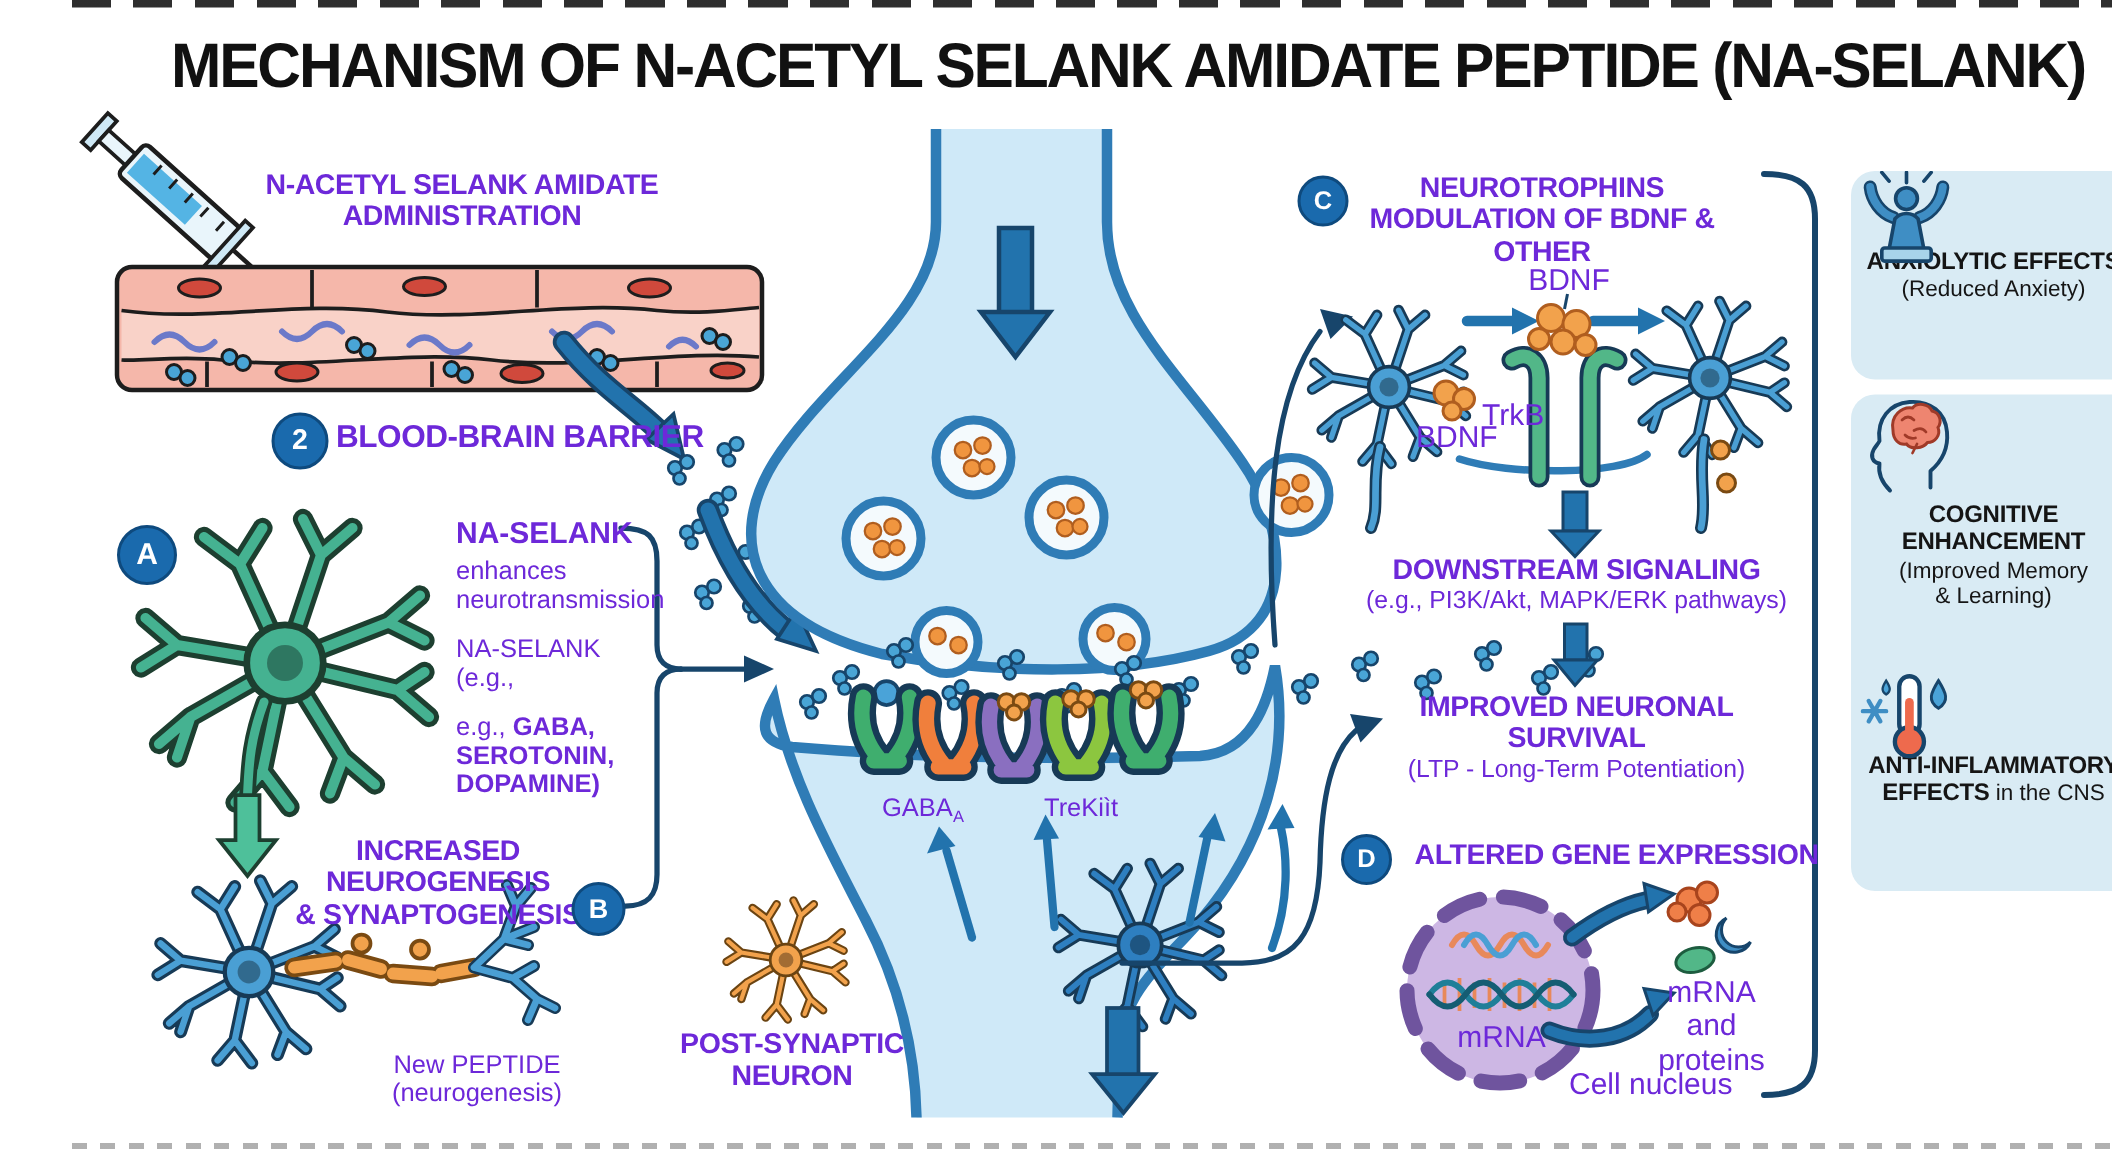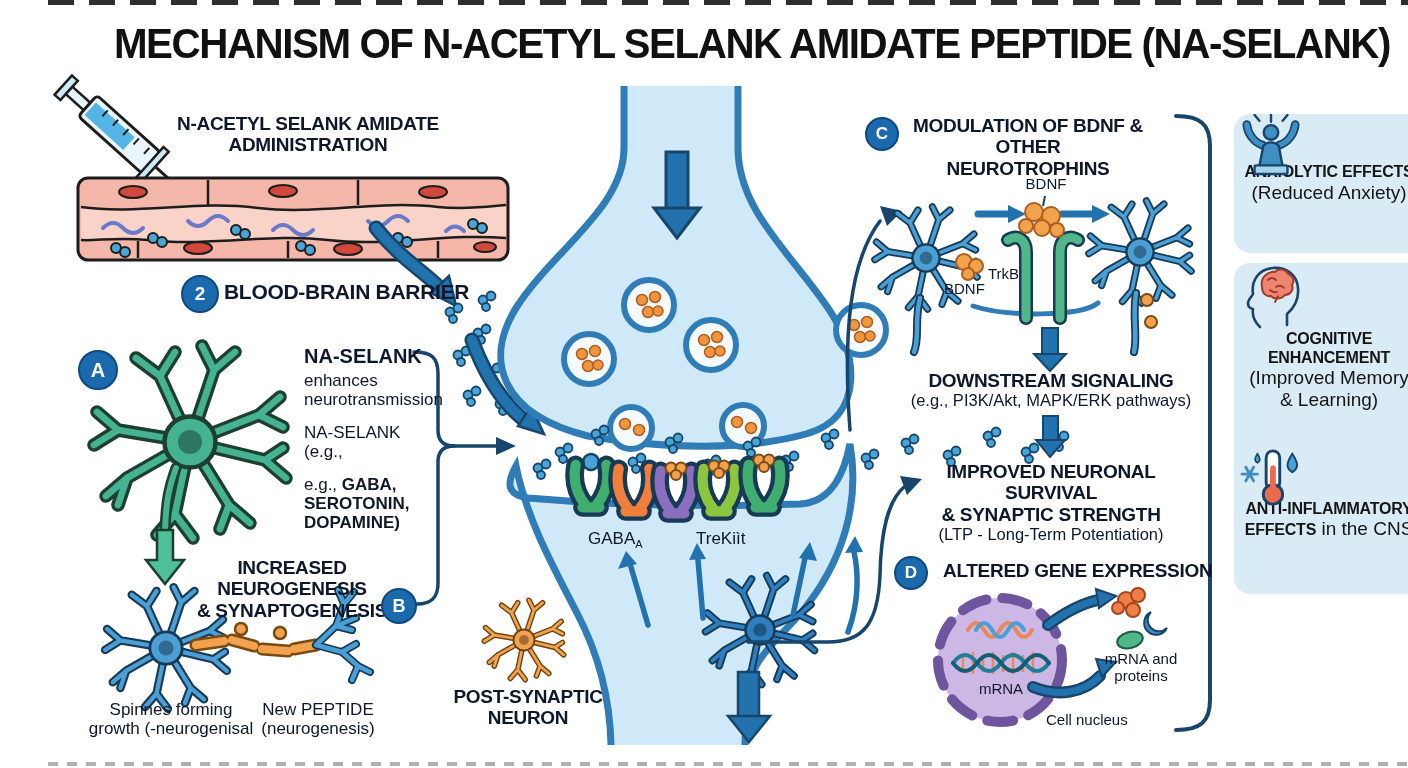--- a/index.html
+++ b/index.html
@@ -1,33 +1,33 @@
 <!DOCTYPE html>
 <html><head>
 <meta charset="utf-8">
 <style>
   html,body{margin:0;padding:0;background:#ffffff;}
   #stage{position:relative;width:1408px;height:768px;background:#ffffff;overflow:hidden;
          font-family:"Liberation Sans",sans-serif;color:#151515;margin-left:48px;}
-  .lbl{position:absolute;color:#0f172a;line-height:1.12;}
+  .lbl{position:absolute;color:#6d28d9;line-height:1.12;}
   .b{font-weight:bold;}
   .ctr{text-align:center;}
   .badge{position:absolute;background:#1a6aad;color:#fff;font-weight:bold;border-radius:50%;
          display:flex;align-items:center;justify-content:center;border:2px solid #0e4a7e;}
   svg{position:absolute;left:0;top:0;}
   .title{left:0;top:20px;width:1408px;text-align:center;font-size:42px;font-weight:bold;
          letter-spacing:-1.5px;transform:scaleX(.96);transform-origin:50% 50%;color:#111;}
   .h19{font-size:19px;font-weight:bold;letter-spacing:-.3px;}
   .t17{font-size:17px;}
-  .t16{font-size:15px;}
+  .t16{font-size:20px;}
   .box{position:absolute;left:1186px;width:190px;background:#d9ebf4;border-radius:16px;
        display:flex;flex-direction:column;align-items:center;justify-content:center;
        text-align:center;padding:6px 8px;box-sizing:border-box;}
   .box .bt{font-size:16px;font-weight:bold;line-height:1.15;letter-spacing:-.2px;}
-  .box .bs{font-size:19px;line-height:1.15;}
+  .box .bs{font-size:15px;line-height:1.15;}
   .strip-top{position:absolute;left:0;top:0;width:1408px;height:5px;opacity:.92;
     background:repeating-linear-gradient(90deg,#1c1c1c 0 26px,transparent 26px 41px);}
   .strip-bottom{position:absolute;left:0;top:762px;width:1408px;height:4px;opacity:.55;
     background:repeating-linear-gradient(90deg,#707070 0 10px,transparent 10px 19px);}
 </style>
 </head>
 <body>
 
 <div id="stage">
 <div class="strip-top"></div>
@@ -328,53 +328,48 @@
   <div class="t17" style="margin-top:13px;"><span>e.g., </span><span class="b">GABA,</span></div>
   <div class="t17 b">SEROTONIN,</div>
   <div class="t17 b">DOPAMINE)</div>
 </div>
 
 <div class="lbl h19 ctr" style="left:130px;top:557px;width:228px;">
   <div>INCREASED NEUROGENESIS</div>
   <div>&amp; SYNAPTOGENESIS</div>
 </div>
 <div class="badge" style="left:333px;top:588px;width:32px;height:32px;font-size:18px;">B</div>
-<div class="lbl t17 ctr" style="left:38px;top:700px;width:170px;">
-  <div>Spinnes forming</div>
-  <div>growth (-neurogenisal</div>
-</div>
 <div class="lbl t17 ctr" style="left:205px;top:700px;width:130px;">
   <div>New PEPTIDE</div>
   <div>(neurogenesis)</div>
 </div>
 
 <div class="lbl t17" style="left:540px;top:529px;"><span>GABA</span><span style="font-size:11px;vertical-align:-4px;">A</span></div>
 <div class="lbl t17" style="left:648px;top:529px;">TreKiìt</div>
 <div class="lbl h19 ctr" style="left:405px;top:686px;width:150px;">
   <div>POST-SYNAPTIC</div>
   <div>NEURON</div>
 </div>
 
 <div class="badge" style="left:817px;top:117px;width:30px;height:30px;font-size:17px;">C</div>
 <div class="lbl h19 ctr" style="left:852px;top:115px;width:256px;">
+  <div>NEUROTROPHINS</div>
   <div>MODULATION OF BDNF &amp; OTHER</div>
-  <div>NEUROTROPHINS</div>
 </div>
 <div class="lbl t16" style="left:960px;top:176px;width:76px;text-align:center;">BDNF</div>
 <div class="lbl t16" style="left:940px;top:266px;">TrkB</div>
 <div class="lbl t16" style="left:896px;top:281px;">BDNF</div>
 
 <div class="lbl ctr" style="left:858px;top:370px;width:290px;">
   <div class="h19">DOWNSTREAM SIGNALING</div>
   <div class="t16" style="font-size:16.5px;">(e.g., PI3K/Akt, MAPK/ERK pathways)</div>
 </div>
 
 <div class="lbl ctr" style="left:853px;top:461px;width:300px;">
   <div class="h19">IMPROVED NEURONAL SURVIVAL</div>
-  <div class="h19">&amp; SYNAPTIC STRENGTH</div>
   <div class="t16" style="font-size:16.5px;">(LTP - Long-Term Potentiation)</div>
 </div>
 
 <div class="badge" style="left:846px;top:556px;width:30px;height:30px;font-size:17px;">D</div>
 <div class="lbl h19" style="left:895px;top:560px;">ALTERED GENE EXPRESSION</div>
 <div class="lbl t16 ctr" style="left:918px;top:681px;width:70px;">mRNA</div>
 <div class="lbl t16 ctr" style="left:1048px;top:651px;width:90px;">
   <div>mRNA and</div>
   <div>proteins</div>
 </div>

